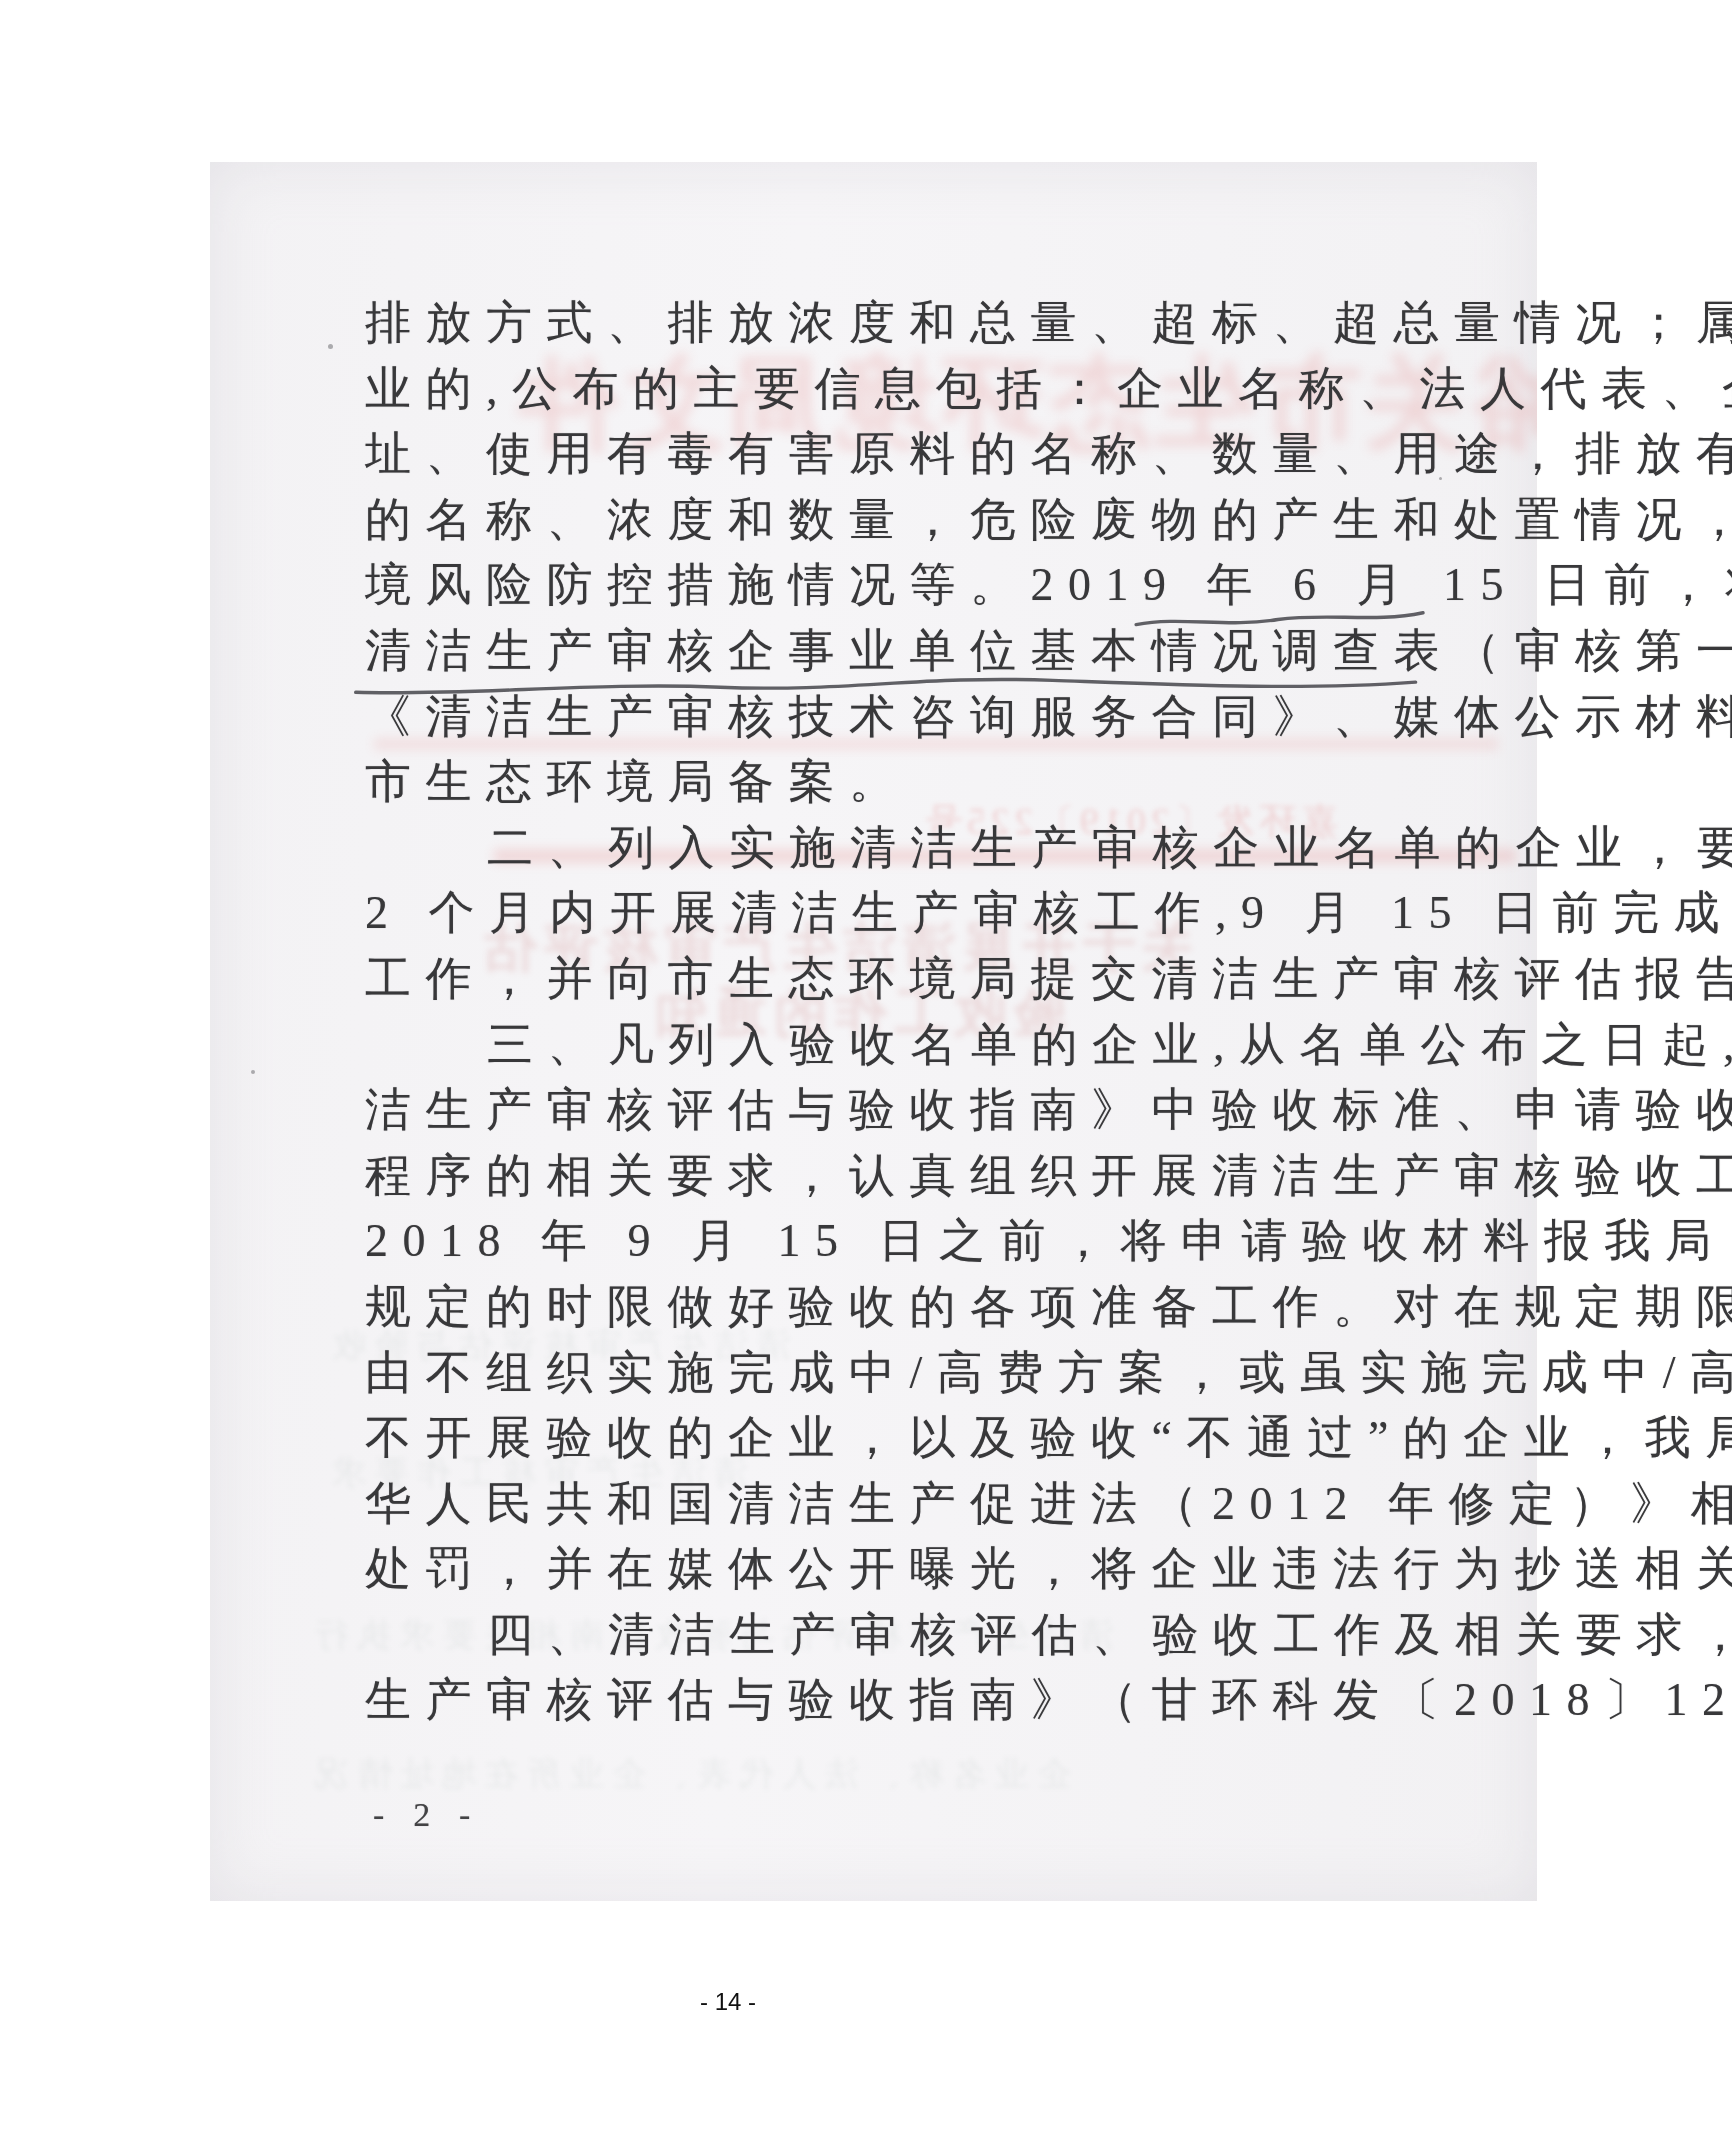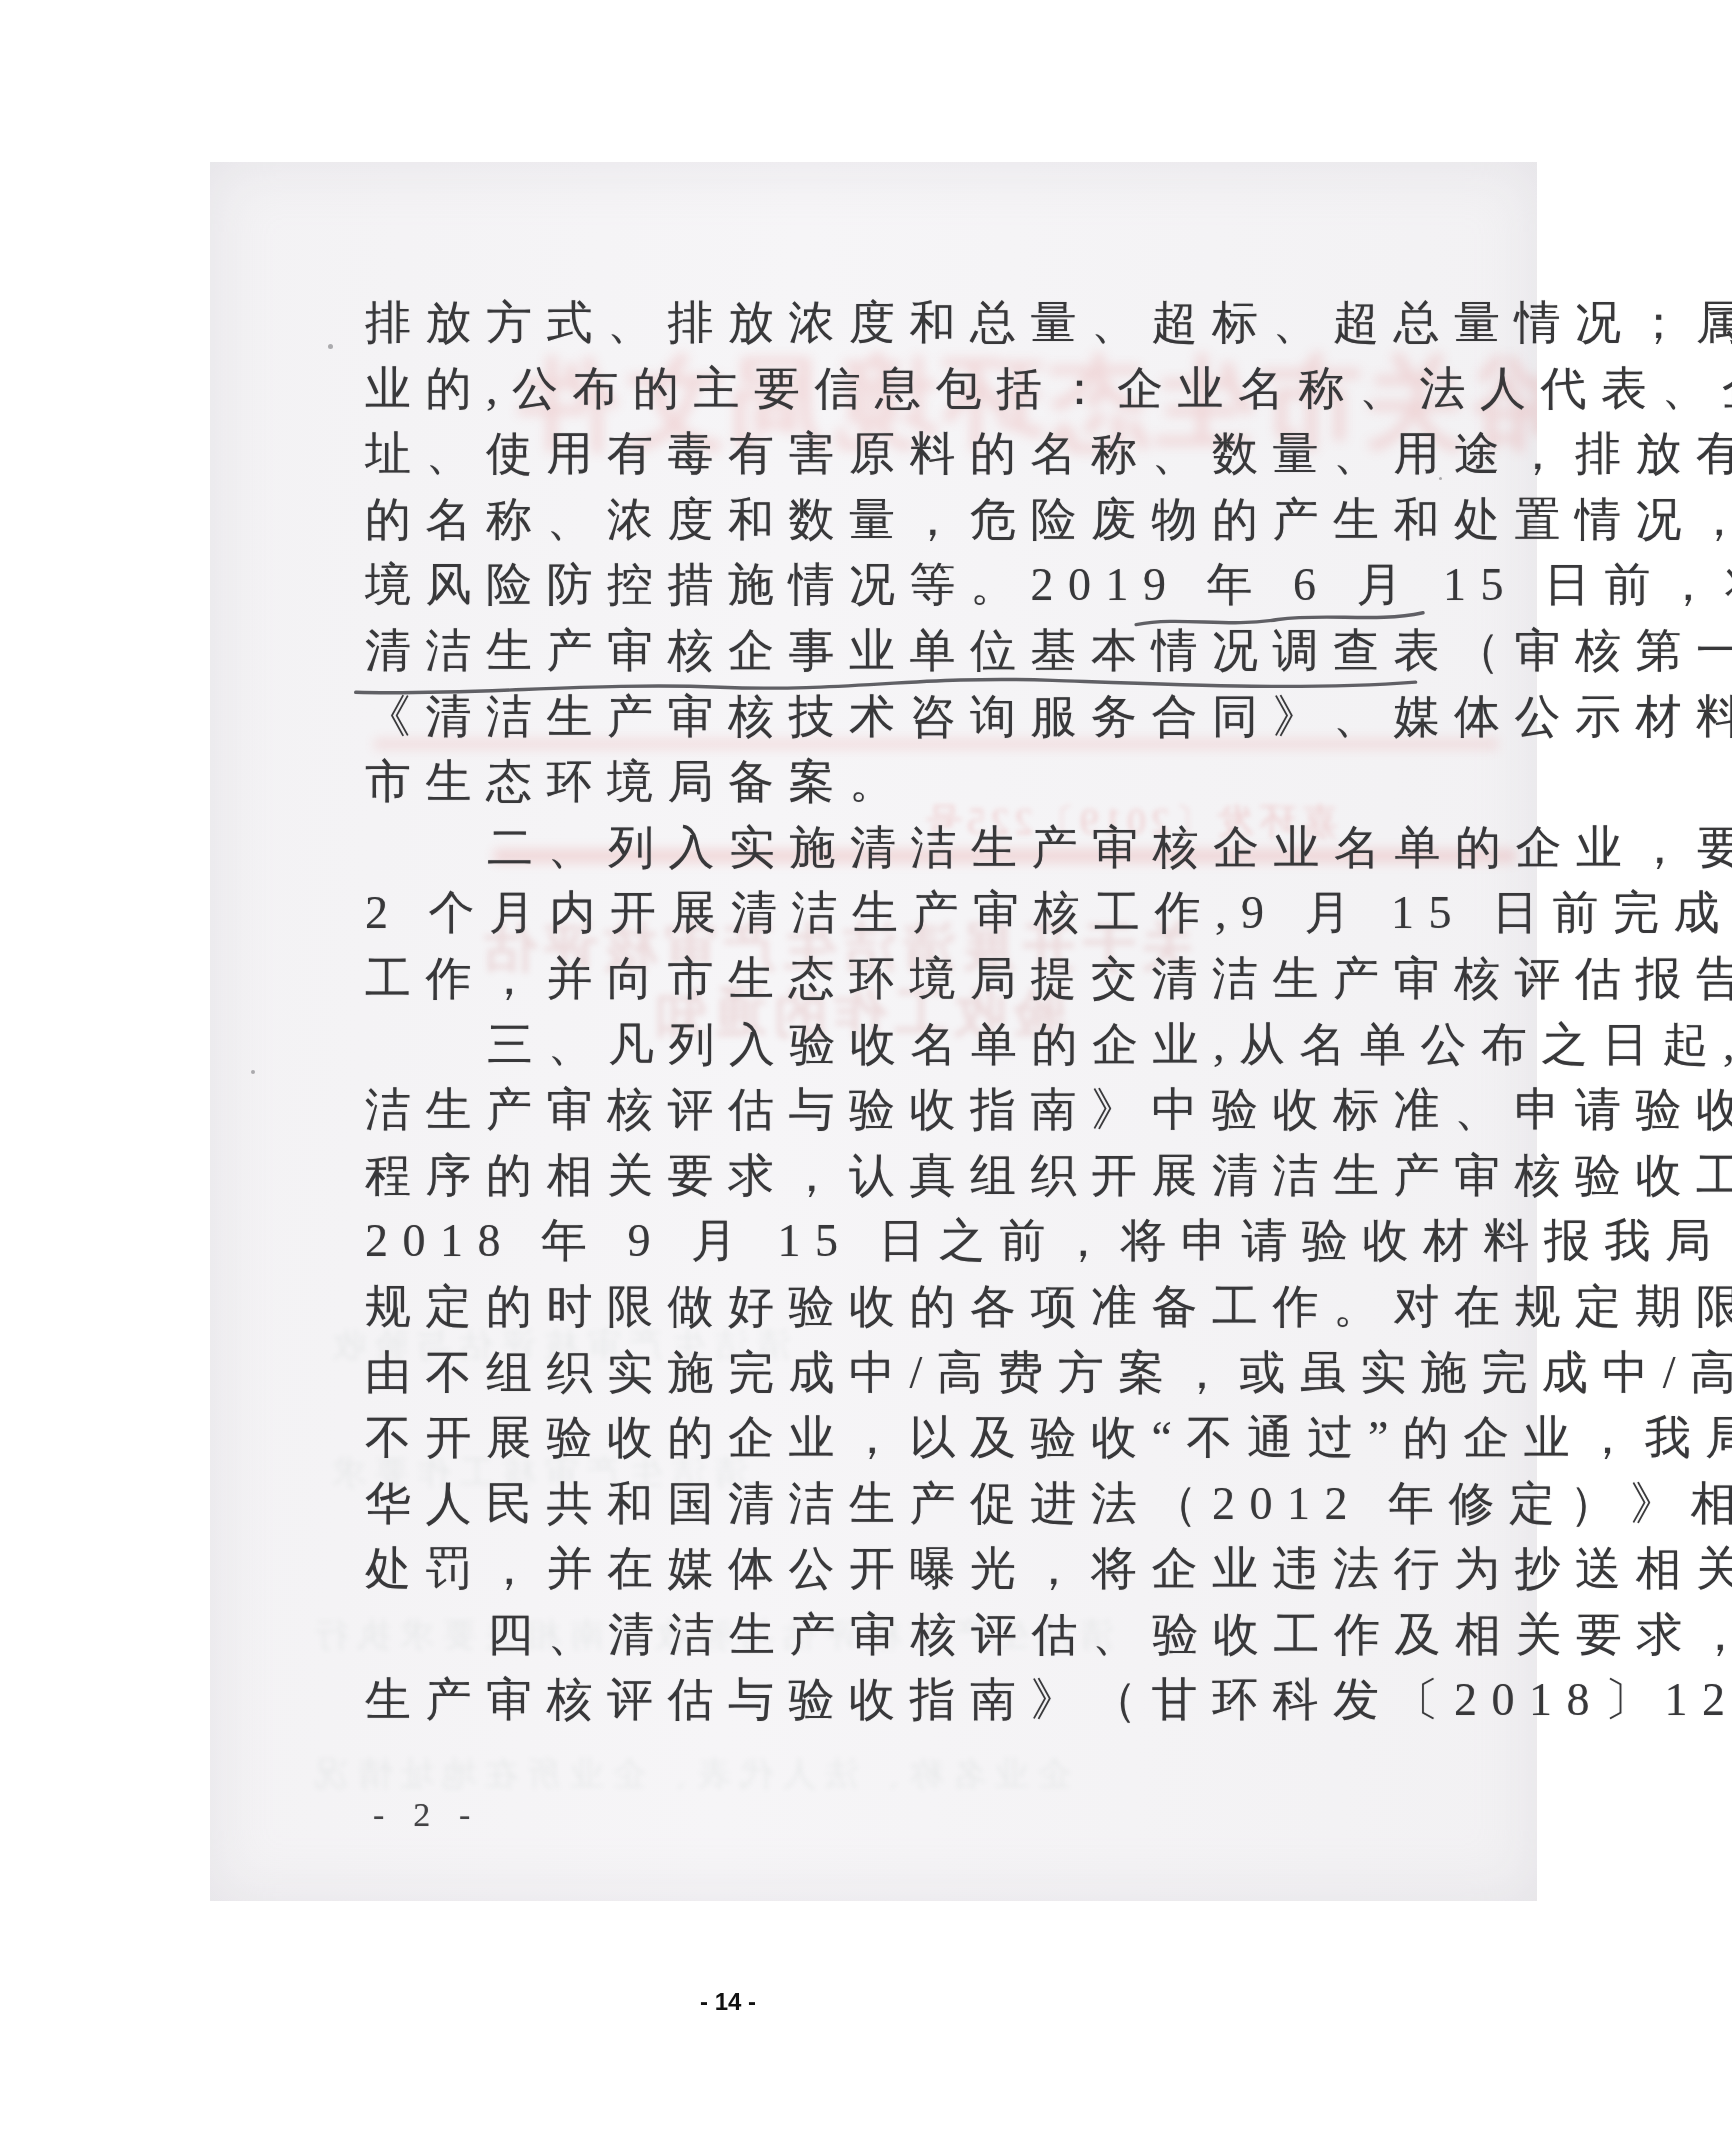--- a/index.html
+++ b/index.html
@@ -41,21 +41,21 @@
   .underline-svg{position:absolute;pointer-events:none;}
   .scan-pagenum{
     position:absolute;left:373px;top:1796px;
     font-size:34px;letter-spacing:10.2px;color:#434345;
     text-shadow:0 0 0.9px rgba(55,55,60,.4);
   }
   .viewer-pagenum{
     position:absolute;left:0;top:1988px;width:1456px;
     text-align:center;
     font-family:"Liberation Sans","DejaVu Sans",sans-serif;
-    font-weight:700;font-size:24px;color:#111111;
+    font-weight:400;font-size:24px;color:#111111;
   }
   .speck{position:absolute;border-radius:50%;background:#6f6f73;opacity:.55;}
 </style>
 </head>
 <body>
 
 <div class="canvas">
 
   <div class="scan">
 

